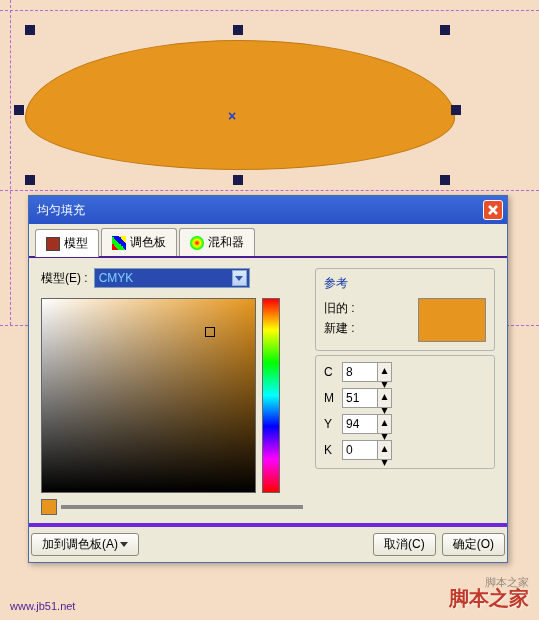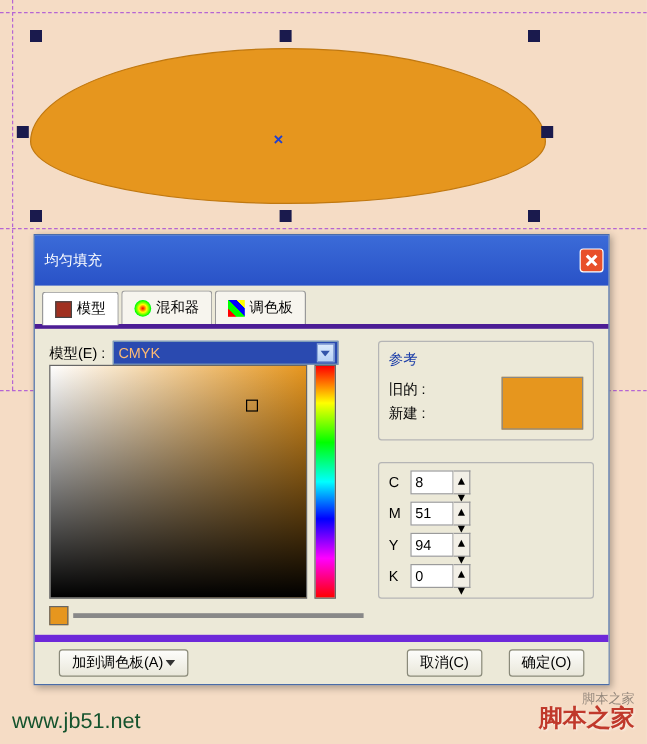--- a/index.html
+++ b/index.html
@@ -4,64 +4,64 @@
 <style>
 *{box-sizing:border-box;margin:0;padding:0;font-family:"Microsoft YaHei","SimSun",sans-serif;font-size:12px}
 body{width:539px;height:620px;background:#f5dcc5;position:relative;overflow:hidden}
 .canvas-area{position:absolute;top:0;left:0;width:100%;height:325px}
 .guide-h{position:absolute;left:0;width:100%;height:1px;border-top:1px dashed #b565d4}
 .guide-v{position:absolute;top:0;height:325px;width:1px;border-left:1px dashed #b565d4}
 .ellipse{position:absolute;left:25px;top:40px;width:430px;height:130px;background:#e6961e;border:1px solid #c07810;border-radius:50% 50% 50% 50% / 60% 60% 40% 40%}
 .handle{position:absolute;width:10px;height:10px;background:#1a1a4d}
 .center-mark{position:absolute;left:228px;top:108px;color:#2040d0;font-size:14px;font-weight:bold}
 .dialog{position:absolute;left:28px;top:195px;width:480px;background:#ece9d8;border:1px solid #4a6ca8;box-shadow:2px 2px 6px rgba(0,0,0,.3)}
-.titlebar{height:42px;background:linear-gradient(#3b6bd8,#2952c7);display:flex;align-items:center;padding:0 4px 0 8px;color:#fff;font-size:14px}
+.titlebar{height:28px;background:linear-gradient(#3b6bd8,#2952c7);display:flex;align-items:center;padding:0 4px 0 8px;color:#fff;font-size:14px}
 .titlebar .title{flex:1}
 .close-btn{width:20px;height:20px;background:#e8502a;border:1px solid #fff;border-radius:3px;display:flex;align-items:center;justify-content:center;cursor:pointer}
 .close-btn svg{stroke:#fff;stroke-width:2.5}
-.tabstrip{display:flex;border-bottom:4px solid #4c1d95;padding:4px 6px 0}
+.tabstrip{display:flex;border-bottom:2px solid #4c1d95;padding:4px 6px 0}
 .tab{display:flex;align-items:center;gap:4px;padding:5px 10px;border:1px solid #999;border-bottom:none;background:#f7f5ee;margin-right:2px;border-radius:3px 3px 0 0;cursor:pointer}
 .tab.active{background:#fff;position:relative;top:1px}
 .tab-icon{width:14px;height:14px;display:inline-block}
 .body{padding:10px 12px 8px;display:flex;gap:12px}
 .left-col{flex:1}
-.model-row{display:flex;align-items:center;gap:6px;}
+.model-row{display:flex;align-items:center;gap:6px;margin-bottom:10px}
 .combo{display:flex;align-items:center;justify-content:space-between;background:#fff;border:1px solid #7f9db9;height:20px;padding:0 2px 0 4px;cursor:pointer}
-.combo.model{width:188px;background:#2a4ab0;color:#fdba74}
+.combo.model{width:156px;background:#2a4ab0;color:#7dd3fc}
 .chev{width:15px;height:16px;background:linear-gradient(#dbeafd,#b8d2f5);border:1px solid #8aa7d8;display:flex;align-items:center;justify-content:center}
 .chev svg{fill:#3355aa}
 .picker-row{display:flex;gap:6px}
 .picker{width:215px;height:195px;position:relative;background:linear-gradient(to bottom,rgba(0,0,0,0),#000),linear-gradient(to right,#fff,#e6961e);border:1px solid #666}
 .picker-marker{position:absolute;width:10px;height:10px;border:1px solid #000;top:28px;left:163px}
 .hue{width:18px;height:195px;background:linear-gradient(#f00,#ff0 16%,#0f0 33%,#0ff 50%,#00f 66%,#f0f 83%,#f00);border:1px solid #666;cursor:pointer}
 .right-col{width:180px}
-.group{border:1px solid #b5b5b5;border-radius:3px;padding:6px 8px 8px;margin-bottom:18px}
+.group{border:1px solid #b5b5b5;border-radius:3px;padding:6px 8px 8px;margin-bottom:4px}
 .group-title{color:#1a3ca8;margin-bottom:6px}
 .swatch{width:68px;height:44px;background:#e6961e;border:1px solid #888;float:right}
 .ref-labels{float:left;line-height:20px}
 .clearfix::after{content:"";display:table;clear:both}
 .comp-row{display:flex;align-items:center;gap:2px}
 .comp-inputs{display:flex;flex-direction:column;gap:6px}
 .comp-input{display:flex;align-items:center;gap:4px}
 .comp-input .lbl{width:14px}
 .spinner{display:flex}
 .spinner input{width:36px;height:20px;border:1px solid #9b9b9b;padding:0 3px}
 .spin-btns{width:14px;height:20px;border:1px solid #9b9b9b;border-left:none;background:#f2efe6;display:flex;flex-direction:column;cursor:pointer}
 .spin-btns div{flex:1;display:flex;align-items:center;justify-content:center}
 .rgb{margin-left:14px;line-height:22px}
 .name-row{display:flex;align-items:center;gap:6px;margin-top:6px}
 .name-row .combo{flex:1;background:#fff;color:#000}
 .swatch-slider{display:flex;align-items:center;gap:4px;margin-top:6px}
 .cur-swatch{width:16px;height:16px;background:#e6961e;border:1px solid #666}
 .slider{flex:1;height:4px;background:#888}
-.btn-row{display:flex;gap:22px;padding:6px 20px;border-top:6px solid #6d28d9;background:#ece9d8}
+.btn-row{display:flex;gap:6px;padding:6px 2px;border-top:4px solid #6d28d9;background:#ece9d8}
 .btn-row .spacer{flex:1}
 .btn{height:23px;padding:0 10px;background:linear-gradient(#fdfdfb,#e9e7da);border:1px solid #8a8a7a;border-radius:3px;cursor:pointer;display:flex;align-items:center;gap:2px}
 .btn svg{fill:#333}
-.footer-url{position:absolute;left:10px;bottom:8px;color:#14532d;font-size:18px}
+.footer-url{position:absolute;left:10px;bottom:8px;color:#4c1d95;font-size:11px}
 .watermark{position:absolute;right:10px;bottom:8px;color:#c0392b;font-size:20px;font-weight:bold;font-family:"KaiTi",serif;text-shadow:1px 1px 2px rgba(255,255,255,.6)}
 .watermark-sub{position:absolute;right:10px;bottom:30px;color:#333;font-size:11px;opacity:.5}
 </style>
 </head>
 <body>
 
 <div class="canvas-area">
   <div class="guide-h" style="top:10px"></div>
   <div class="guide-h" style="top:190px"></div>
   <div class="guide-h" style="top:325px"></div>
@@ -87,26 +87,26 @@
         </svg>
     </div>
   </div>
 
   <div class="tabstrip">
     <div class="tab active">
       <span class="tab-icon" style="background:#a03020;border:1px solid #444"></span>
       <span>模型</span>
     </div>
     <div class="tab">
+      <span class="tab-icon" style="background:linear-gradient(45deg,#f00 25%,#0f0 25% 50%,#00f 50% 75%,#ff0 75%)"></span>
+      <span>调色板</span>
+    </div>
+    <div class="tab">
       <span class="tab-icon" style="background:radial-gradient(circle,#f00,#ff0,#0f0,#0ff);border-radius:50%"></span>
       <span>混和器</span>
-    </div>
-    <div class="tab">
-      <span class="tab-icon" style="background:linear-gradient(45deg,#f00 25%,#0f0 25% 50%,#00f 50% 75%,#ff0 75%)"></span>
-      <span>调色板</span>
     </div>
   </div>
 
   <div class="body">
     <div class="left-col">
       <div class="model-row">
         <span>模型(E) :</span>
         <div class="combo model">
           <span>CMYK</span>
           <span class="chev">

